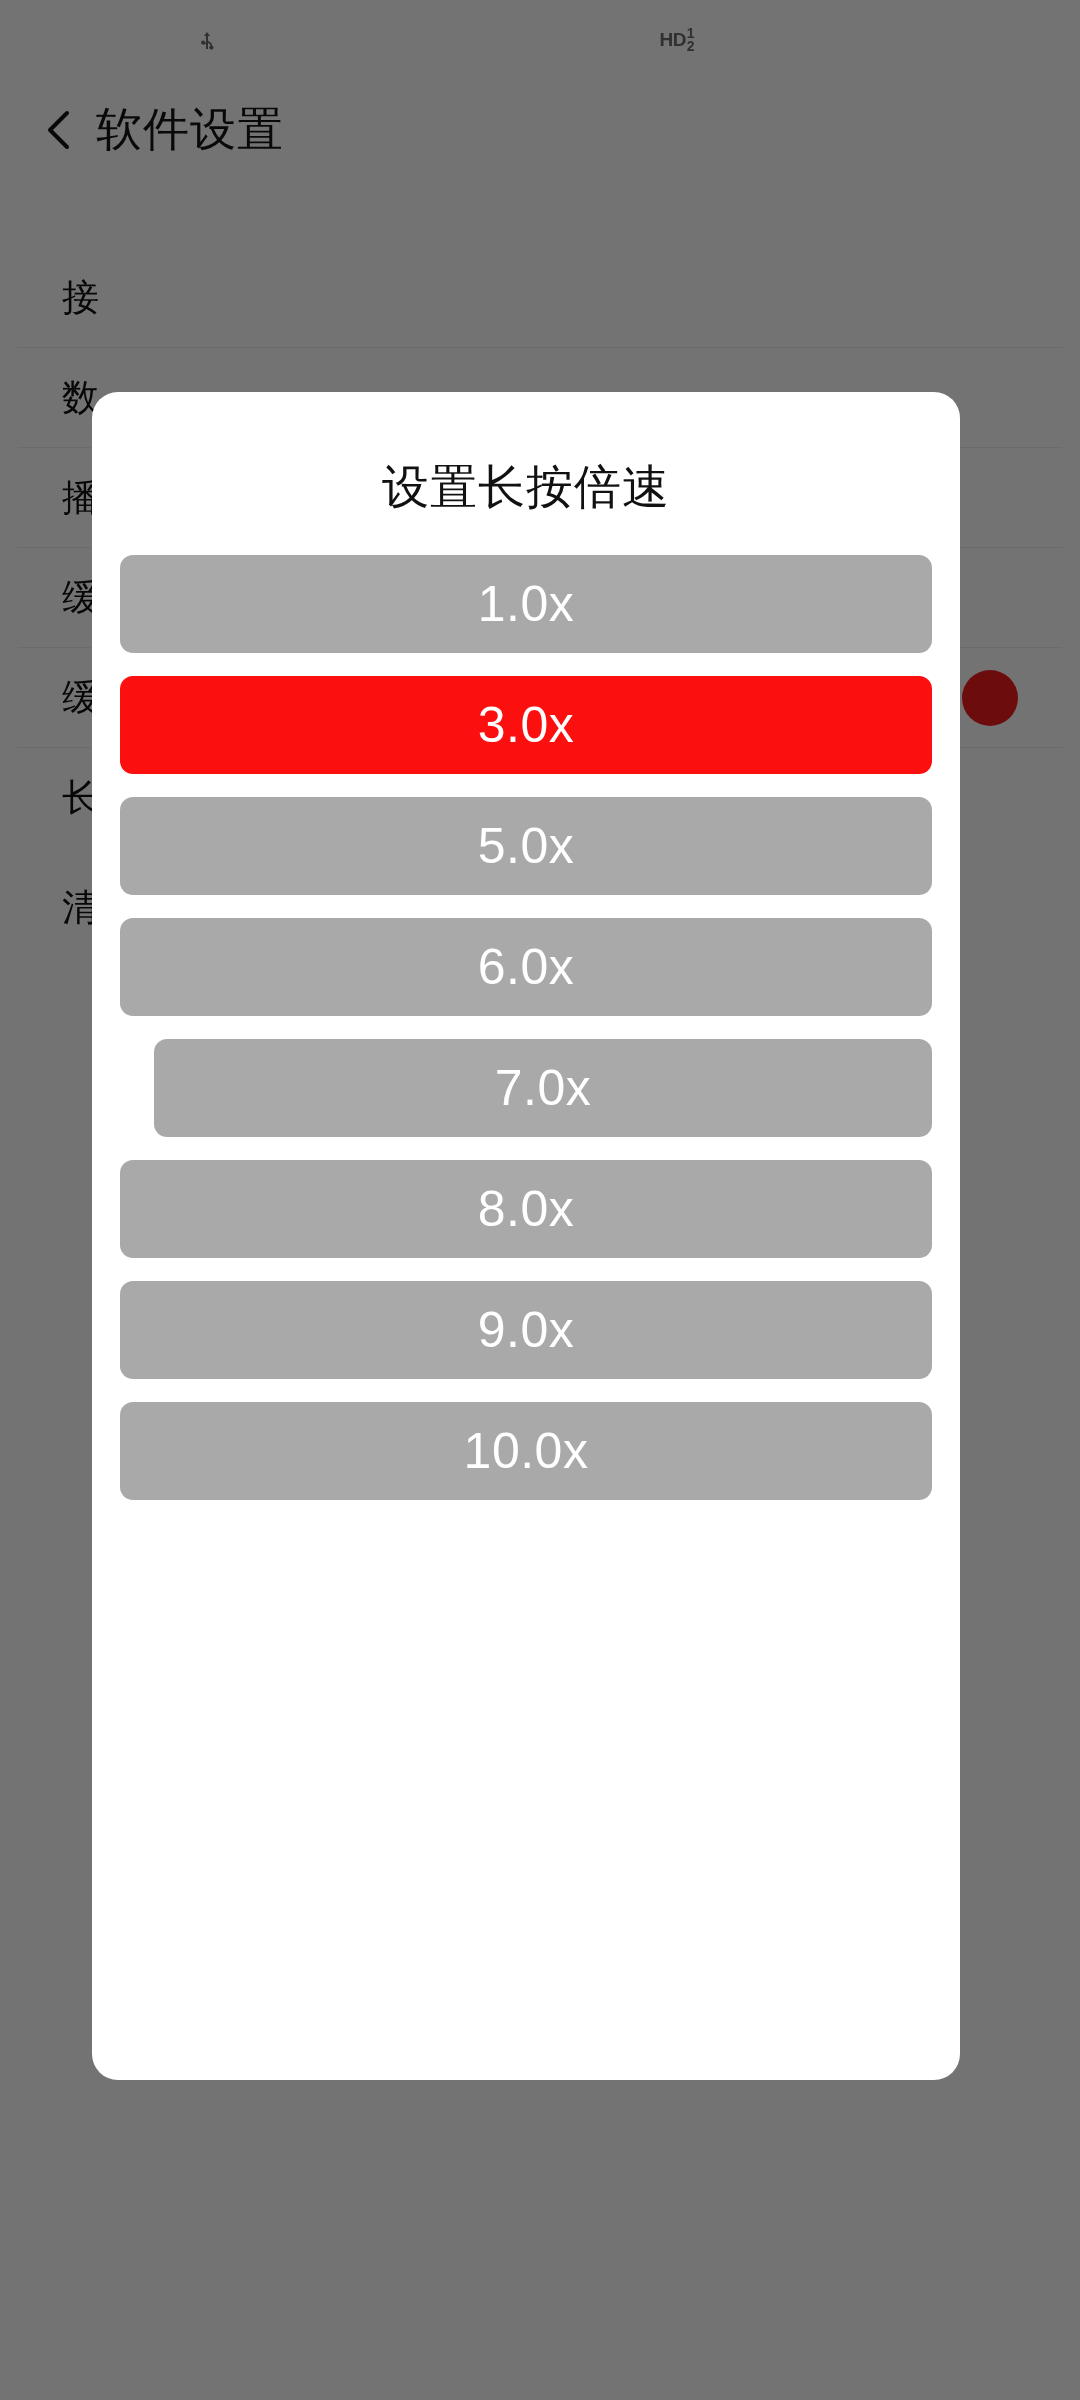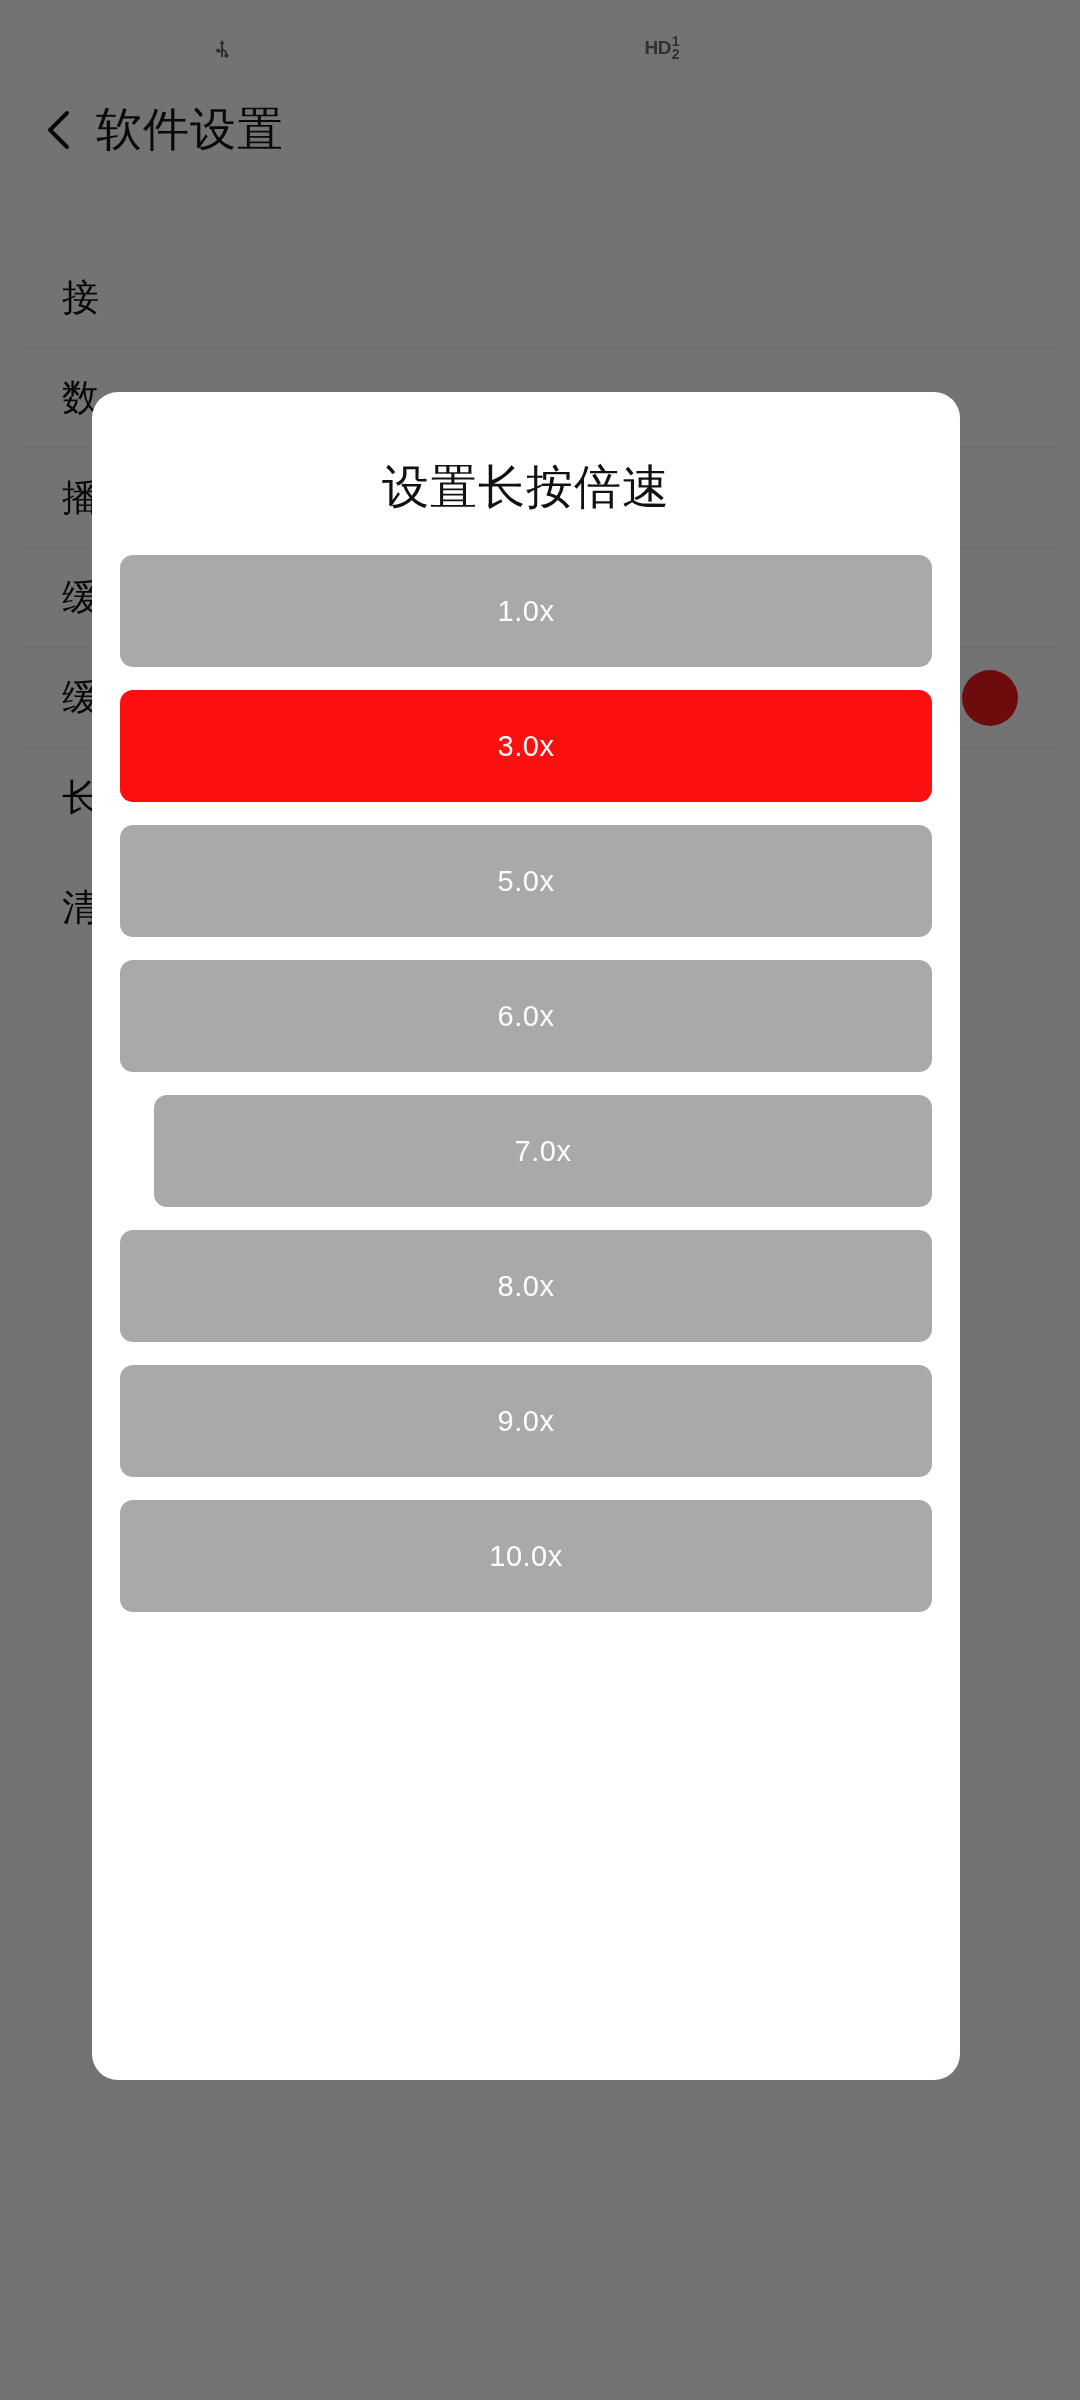--- a/index.html
+++ b/index.html
@@ -7,23 +7,23 @@
   body {
     font-family:"Liberation Sans","DejaVu Sans",sans-serif;
     background:#ffffff;
     position:relative; overflow:hidden;
   }
 
   
   #page-root { position:absolute; inset:0; background:#ffffff; }
 
   .statusbar {
-    position:absolute; top:8px; left:0; width:1080px; height:80px;
+    position:absolute; top:0; left:0; width:1080px; height:80px;
     display:flex; align-items:center; justify-content:space-between;
-    padding:0 49px; color:#ffffff;
+    padding:0 34px; color:#ffffff;
   }
   .sb-left { display:flex; align-items:center; gap:14px; }
   .sb-time { font-size:36px; font-weight:600; letter-spacing:.5px; }
   .usb-badge {
     width:27px; height:31px; background:#ffffff; border-radius:7px;
     display:flex; align-items:center; justify-content:center;
   }
   .usb-badge svg { display:block; }
   .sb-right { display:flex; align-items:center; gap:11px; }
   .hd-badge {
@@ -90,23 +90,23 @@
     background:#ffffff; border-radius:26px;
     display:flex; flex-direction:column; align-items:center;
     padding:40px 28px 40px;
   }
   .dlg-title {
     font-size:47px; color:#111111; font-weight:400;
     margin:24px 0 36px; letter-spacing:1px;
   }
   .speed-list { width:100%; display:flex; flex-direction:column; gap:23px; }
   .speed-btn {
-    height:112px; border-radius:13px; background:#a9a9a9;
+    height:98px; border-radius:13px; background:#a9a9a9;
     display:flex; align-items:center; justify-content:center;
-    color:#ffffff; font-size:29px; letter-spacing:.5px;
+    color:#ffffff; font-size:50px; letter-spacing:.5px;
     cursor:pointer; user-select:none;
   }
   .speed-btn.selected { background:#fb0f0f; }
 </style>
 </head>
 <body>
 
 <div id="page-root">
 
   <div class="statusbar">

